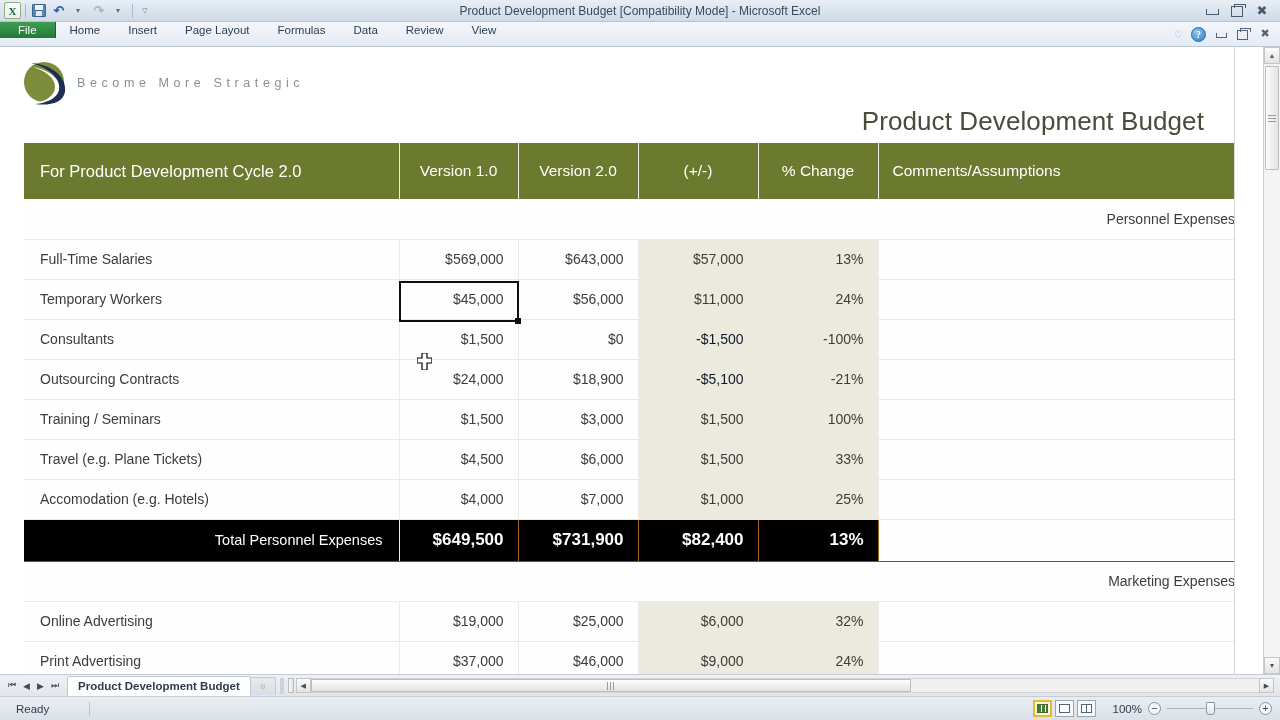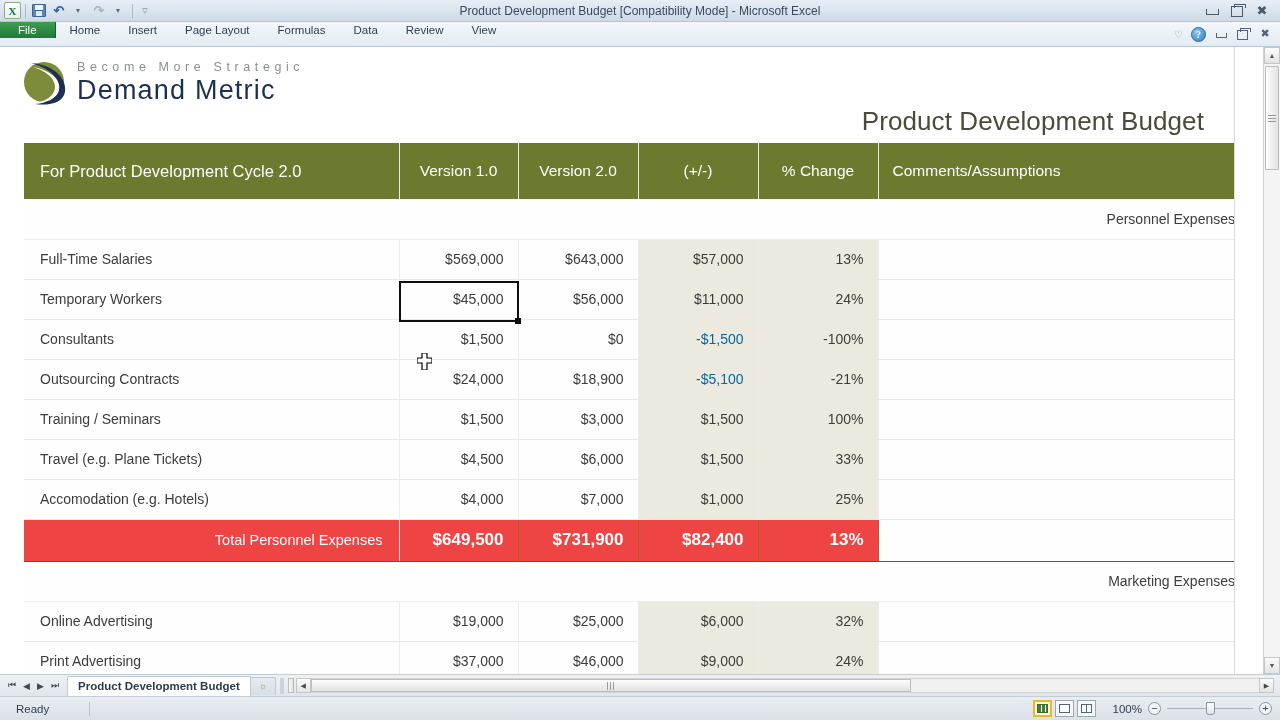--- a/index.html
+++ b/index.html
@@ -176,33 +176,33 @@
     text-align: right;
     vertical-align: middle;
     background: #fefefe;
   }
   .budget td.item {
     text-align: left; padding-left: 16px;
     border-right: 1px solid #ececec;
   }
   .budget td.shade { background: #eceadf; }
   .budget td.comment { border-right: none; background: #fefefe; }
-  .budget td.neg { color: #0369a1; }
+  .budget td.neg { color: #0f172a; }
 
   tr.section td {
     height: 40px;
     background: #fefefe;
     border-bottom: 1px solid #ededed;
     border-right: none;
   }
   .section-label {
     font-size: 16px; color: #9a5a22; text-align: left; padding-left: 16px;
   }
   tr.total td {
-    background: #ef4444;
+    background: #000000;
     color: #ffffff;
     font-weight: bold;
     font-size: 17px;
     height: 42px;
     border-bottom: 1px solid #8b4a12;
     border-right: 1px solid #a3631f;
   }
   tr.total td.item { text-align: right; font-size: 14.5px; font-weight: normal; padding-right: 16px; }
   tr.total td.comment { border-right: none; }
 
@@ -391,21 +391,20 @@
       <div class="logo-block">
         <div class="logo-mark">
           <div class="circ"></div>
           <svg class="swoosh" viewBox="0 0 40 48">
             <path d="M2,4 C26,6 38,20 36,33 C34,44 20,47 6,45 C20,44 29,38 30,29 C31,19 20,9 2,4 Z" fill="#1d2f54"></path>
             <path d="M4,8 C24,12 32,22 30,31 C28,40 17,44 6,44 C18,42 26,36 26,28 C26,19 17,12 4,8 Z" fill="#ffffff"></path>
           </svg>
         </div>
         <div class="logo-text">
           <div class="tagline">Become More Strategic</div>
-          <div class="brand">Demand Metric</div>
         </div>
       </div>
       <div class="doc-title">Product Development Budget</div>
     </div>
 
     <table class="budget">
       <colgroup>
         <col class="c-item">
           <col class="c-v1">
           <col class="c-v2">

